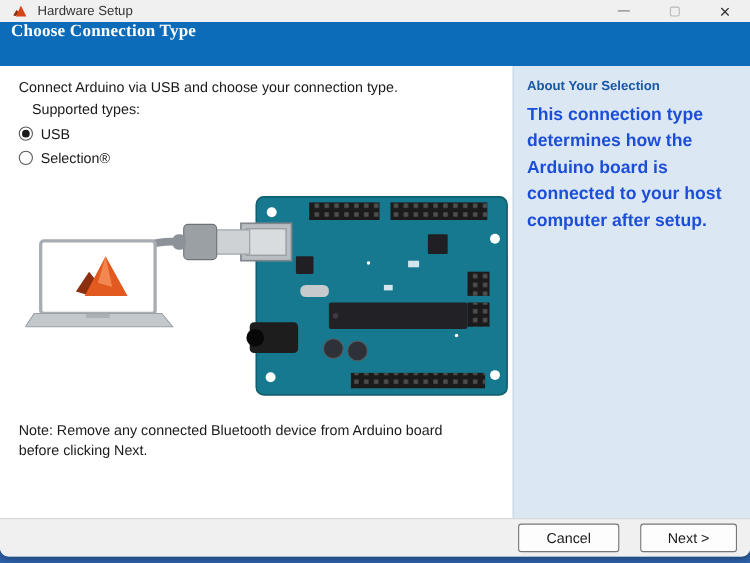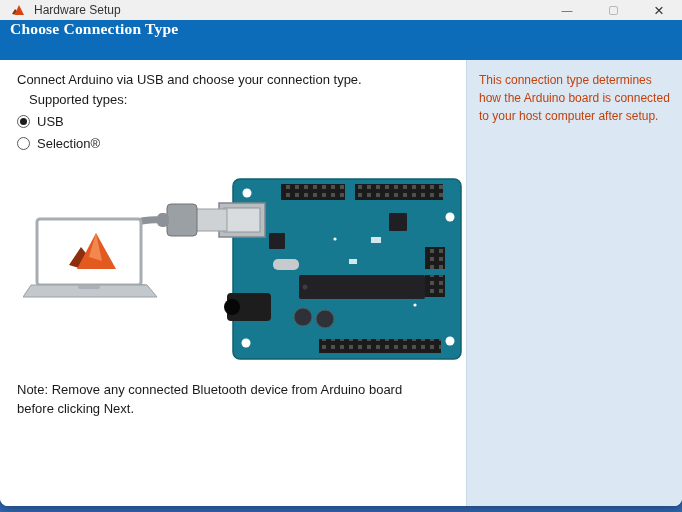--- a/index.html
+++ b/index.html
@@ -66,21 +66,21 @@
   
   .sidebar {
     flex: 1 1 auto; background: var(--sidebar-bg, #dbe8f4);
     border-left: 1px solid #c9d8e8;
     padding: 11px 10px 0 12px;
   }
   .sidebar h2 {
     margin: 0 0 8px; font-size: 12px; font-weight: 700;
     color: var(--sidebar-title, #1758a7);
   }
-  .sidebar p { margin: 0; font-size: 12px; line-height: 1.5; color: #c2410c; }
+  .sidebar p { margin: 0; font-size: 16px; line-height: 1.5; color: #1d4ed8; font-weight: bold; }
   
   .footer {
     height: 35px; flex: 0 0 auto; background: #f0f0f0; border-top: 1px solid #d6d6d6;
     display: flex; align-items: center; justify-content: flex-end;
     gap: 19px; padding-right: 12px;
   }
   .btn {
     font-family: "Liberation Sans", "DejaVu Sans", sans-serif;
     font-size: 13px; color: #1a1a1a;
     background: #fdfdfd; border: 1px solid #767676; border-radius: 3px;
@@ -193,18 +193,23 @@
             <polygon points="8,110 124,110 134,122 0,122" fill="#c3c8cc" stroke="#9aa0a5" stroke-width="1"></polygon>
             <rect x="55" y="110" width="22" height="4" rx="2" fill="#aab0b5"></rect>
           </g>
         </svg>
       </div>
 
       <p class="note">Note: Remove any connected Bluetooth device from Arduino board before clicking Next.</p>
     </div>
 
     <div class="sidebar">
+      <h2>About Your Selection</h2>
       <p>This connection type determines how the Arduino board is connected to your host computer after setup.</p>
     </div>
   </div>
 
+  <div class="footer">
+    <button class="btn cancel">Cancel</button>
+    <button class="btn next">Next &gt;</button>
+  </div>
 
 </div>
 
 </body></html>

